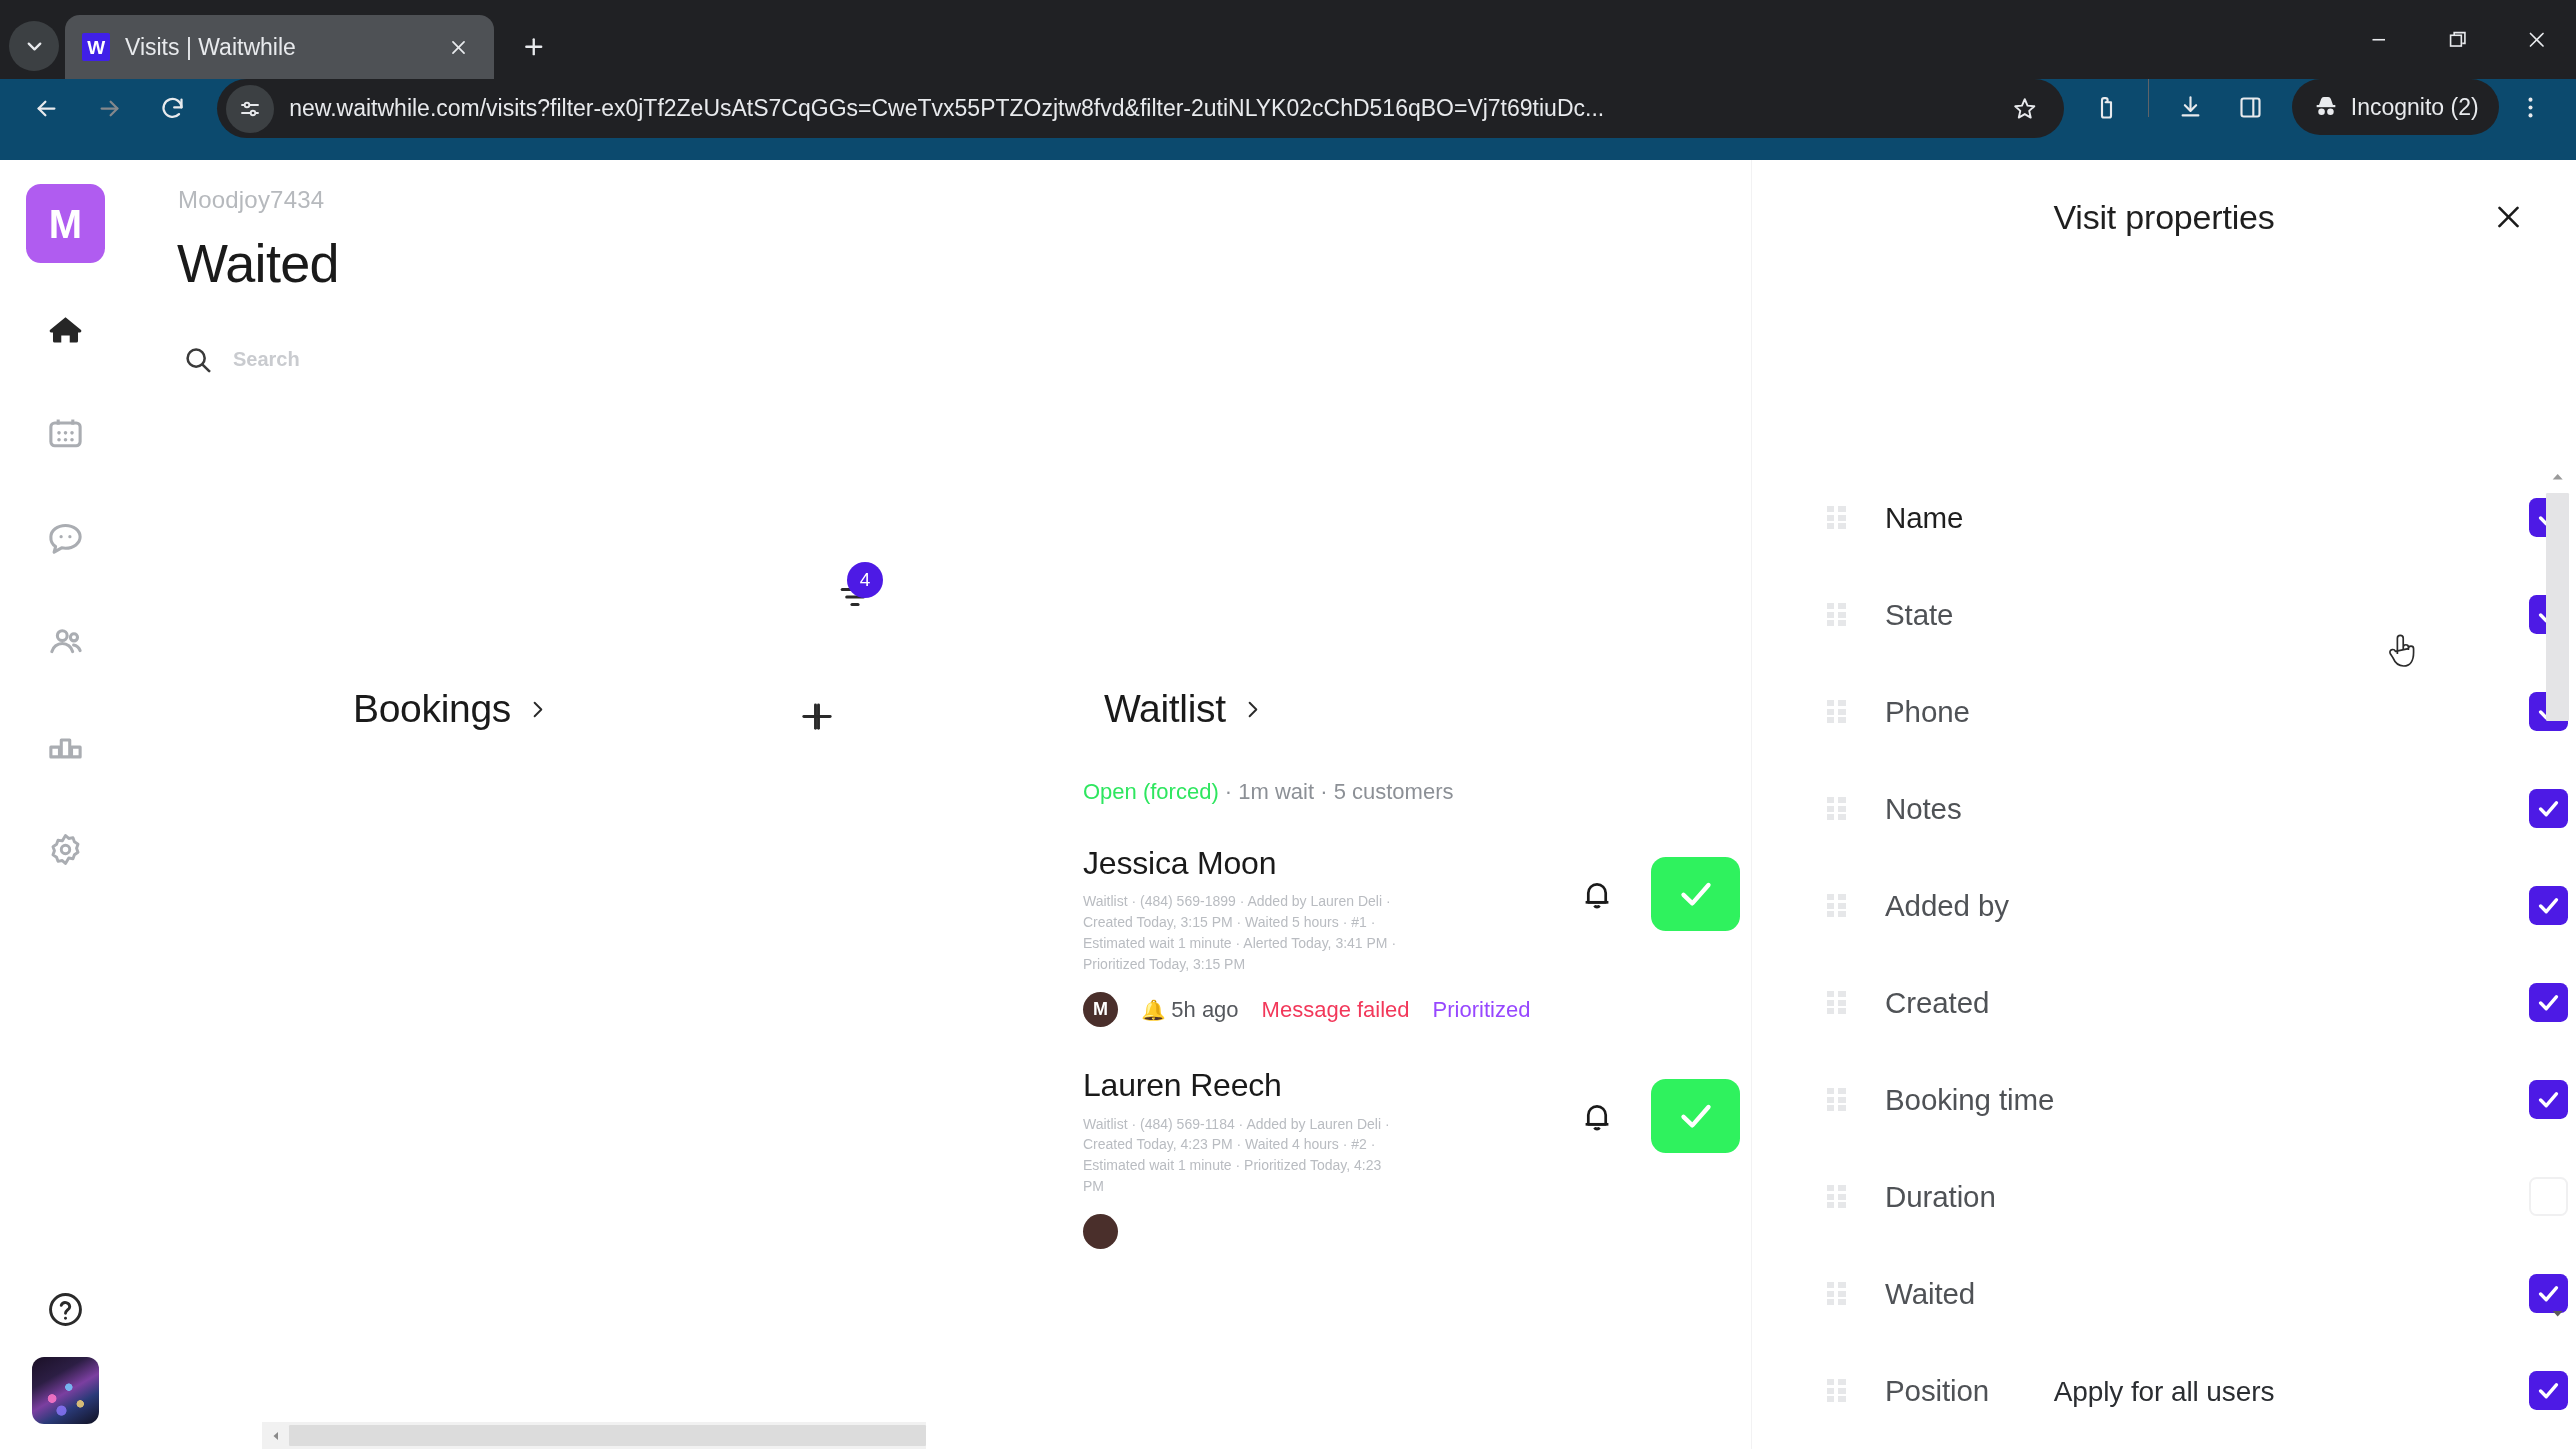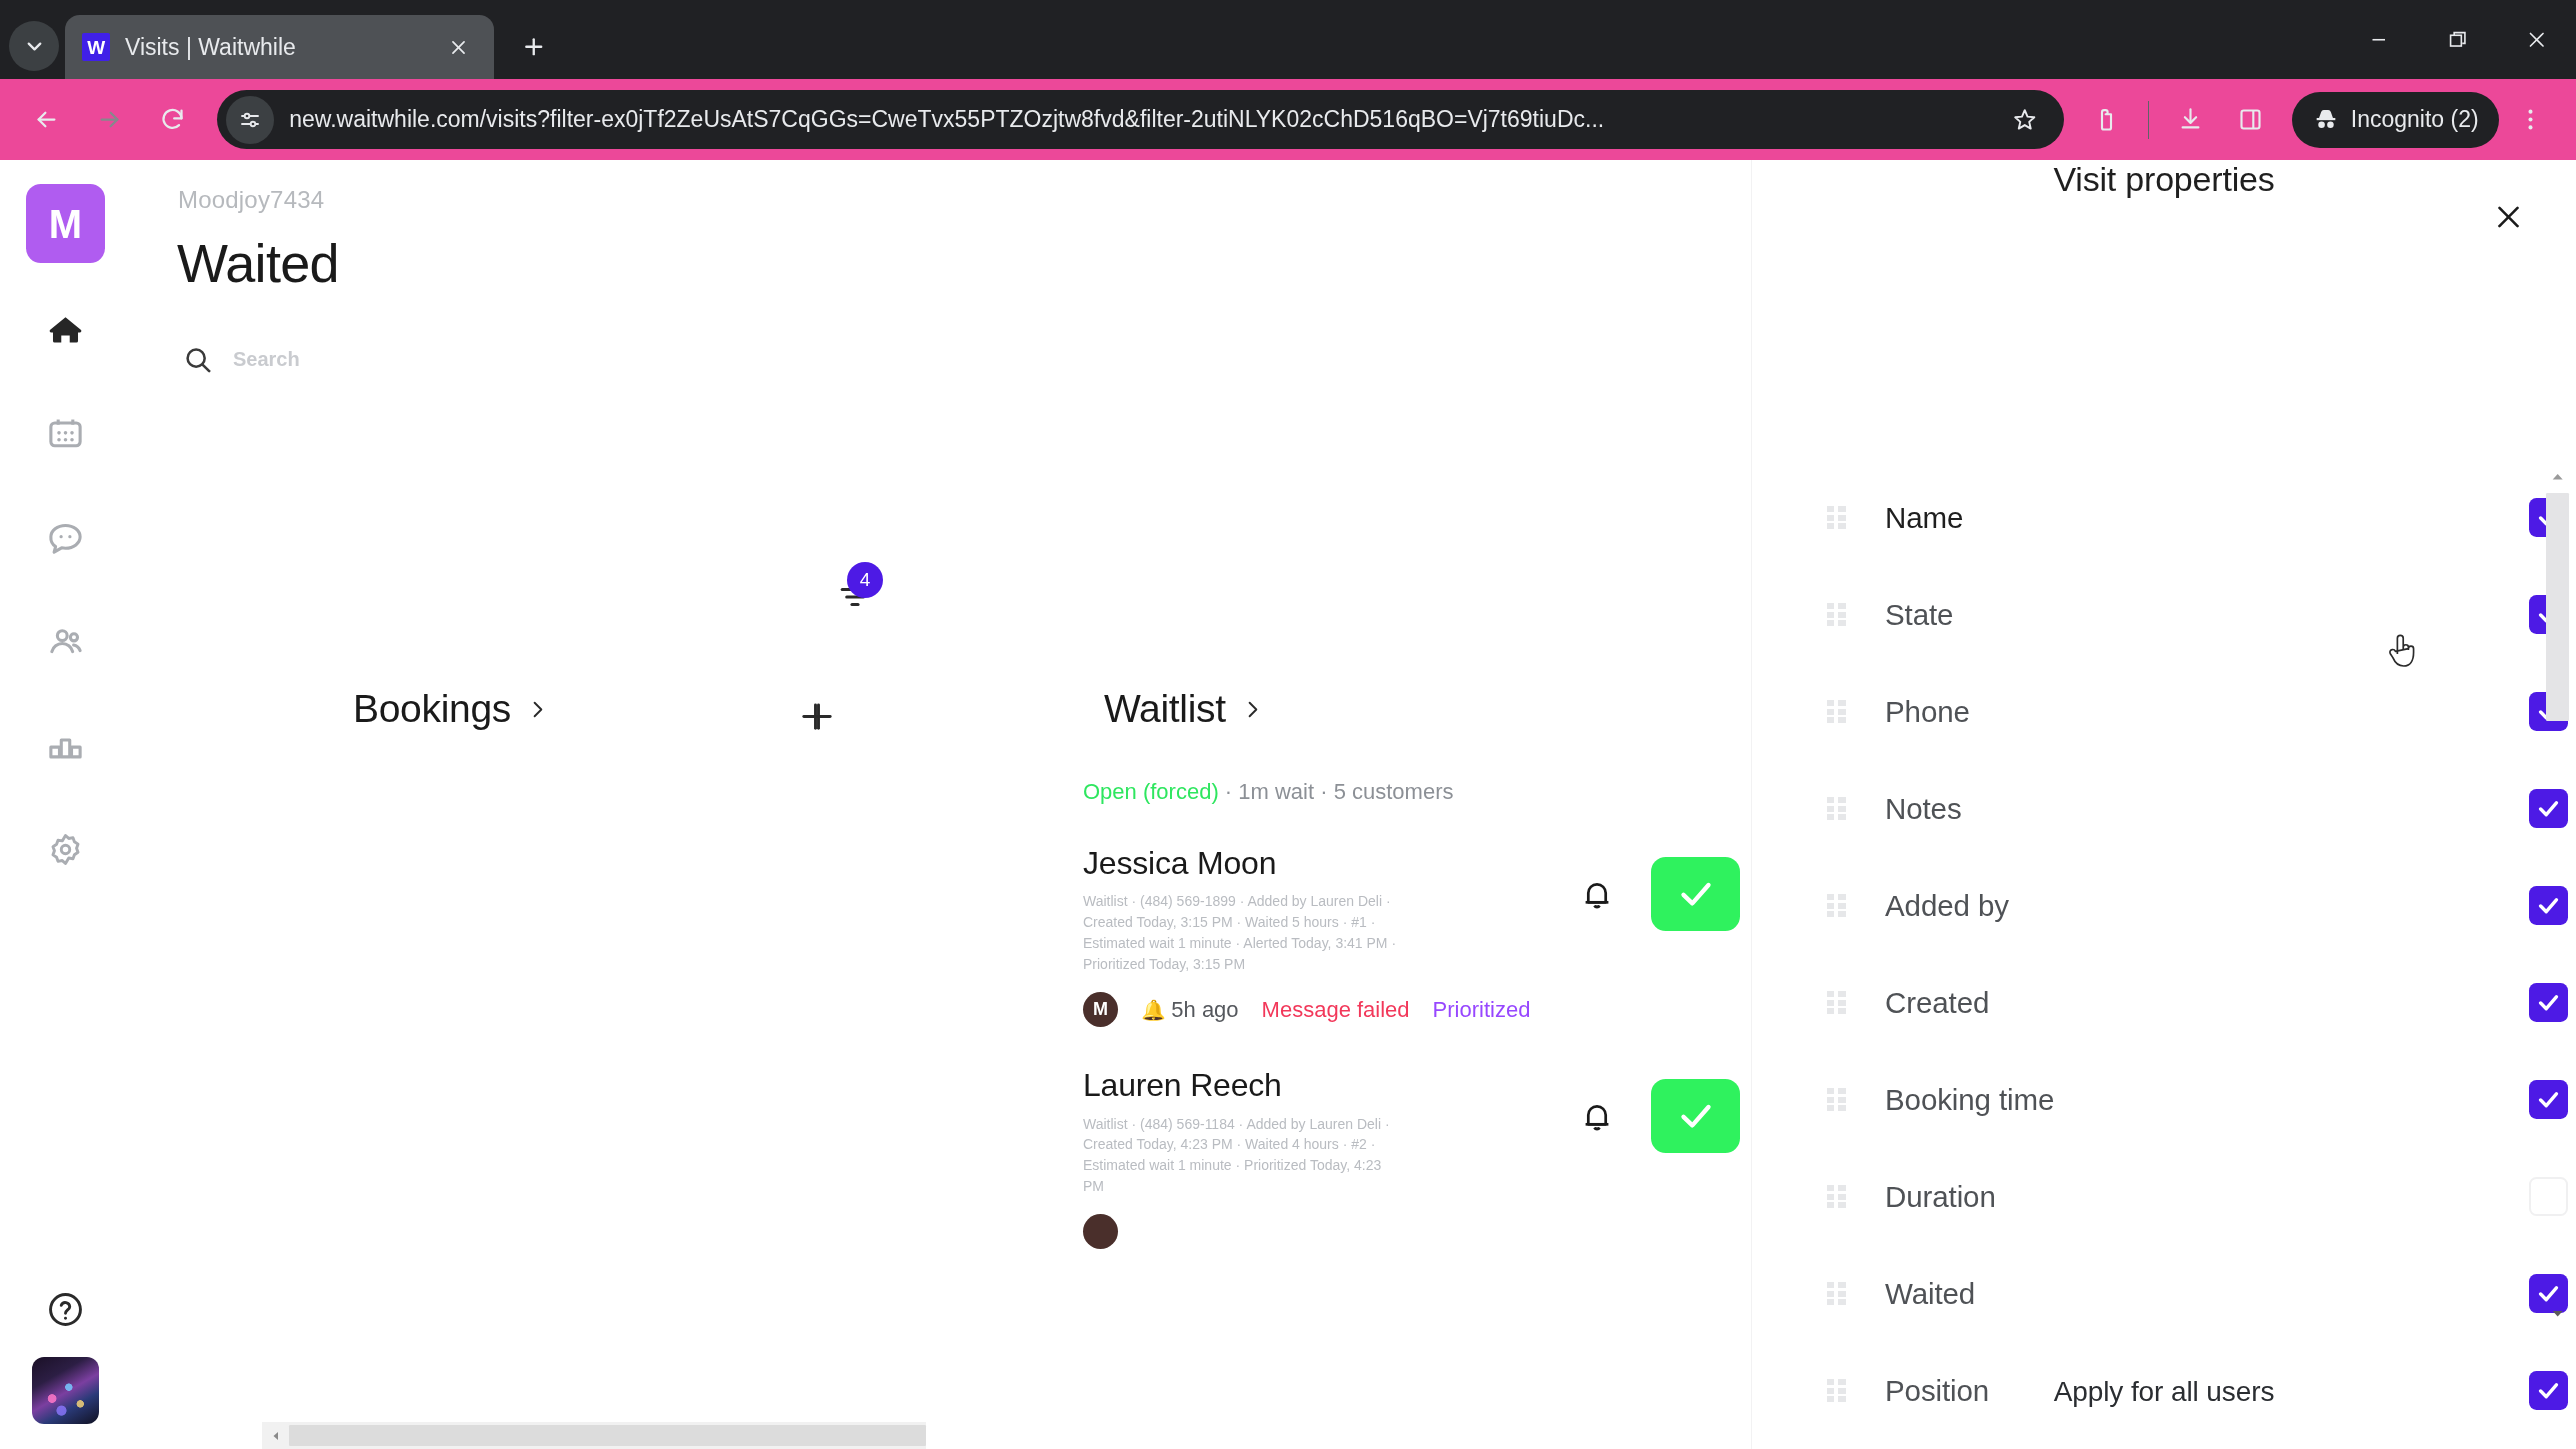--- a/index.html
+++ b/index.html
@@ -84,23 +84,23 @@
     align-items: center;
   }
   .wc-btn {
     width: 79px; height: 79px;
     display: flex; align-items: center; justify-content: center;
   }
   .wc-btn svg { width: 21.5px; height: 21.5px; }
 
   .toolbar {
     height: 81px;
-    background: #ec4899;
-    display: flex;
-    align-items: center;
+    background: #0c4a6e;
+    display: flex;
+    align-items: flex-start;
     padding: 0 17.4px;
     gap: 4px;
     flex: 0 0 81px;
   }
   .nav-btn {
     width: 59px; height: 59px;
     border-radius: 50%;
     display: flex; align-items: center; justify-content: center;
     flex: 0 0 59px;
   }
@@ -414,21 +414,21 @@
   .panel {
     width: 825px;
     flex: 0 0 825px;
     background: #ffffff;
     position: relative;
     border-left: 0.7px solid #f2f2f3;
   }
   .panel-header {
     height: 114px;
     display: flex;
-    align-items: flex-start;
+    align-items: center;
     justify-content: center;
     position: relative;
   }
   .panel-title { font-size: 34px; color: #1f1f1f; letter-spacing: -0.2px; }
   .panel-close {
     position: absolute;
     right: 42px; top: 50%;
     transform: translateY(-50%);
     width: 51px; height: 51px;
     display: flex; align-items: center; justify-content: center;

